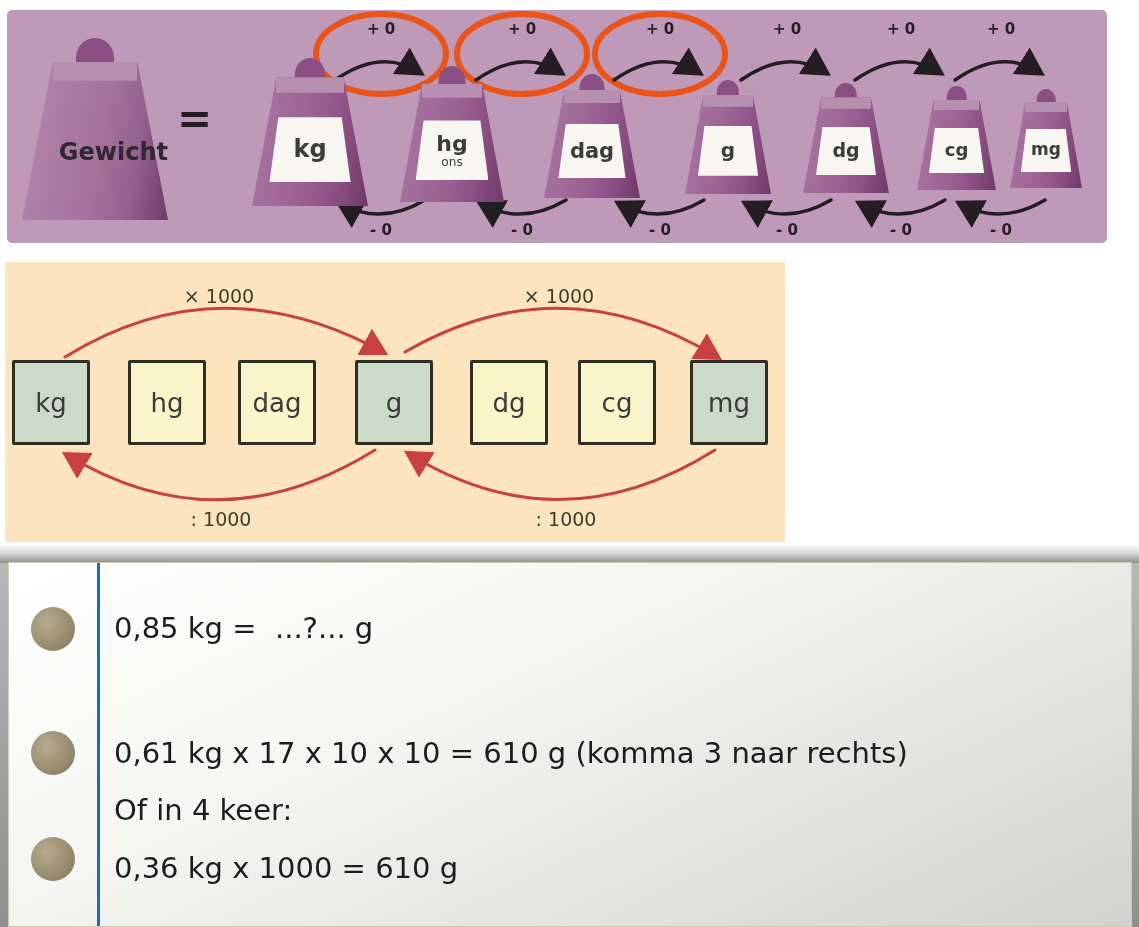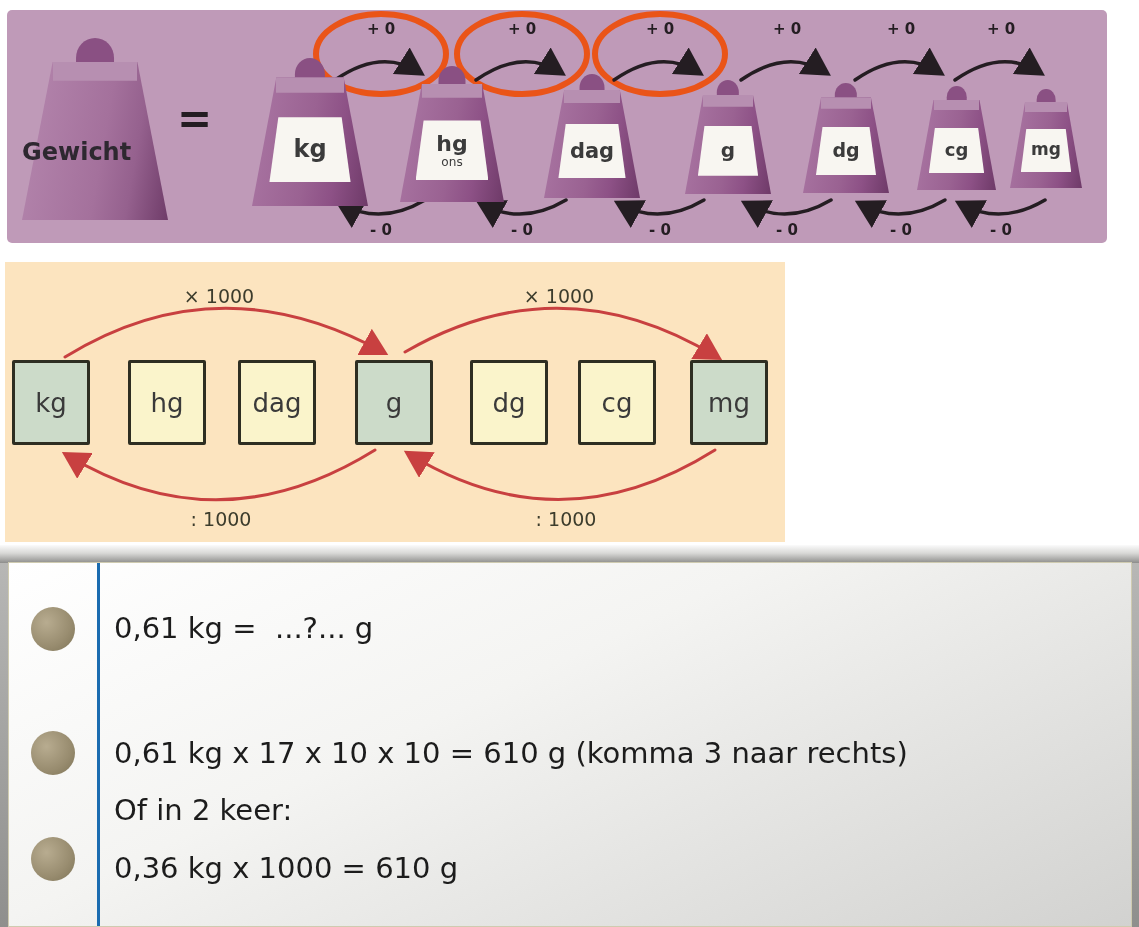--- a/index.html
+++ b/index.html
@@ -37,21 +37,21 @@
     font-weight:bold; color:#3b3b3b; line-height:1.05;
   }
   .w-sub { font-size:0.55em; font-weight:400; }
 
   .big-weight { left:15px; top:28px; width:146px; height:182px; }
   .big-weight .w-body {
     background:linear-gradient(100deg,#b astray 0%);
     background:linear-gradient(100deg,#b587ae 0%,#a4719c 55%,#95618e 75%,#6f3c69 100%);
   }
   .big-label {
-    position:absolute; left:0; right:0; top:55%; text-align:left;
+    position:absolute; left:0; right:0; top:55%; text-align:right;
     font-weight:bold; font-size:24px; color:#2e2830;
   }
   .equals {
     position:absolute; left:170px; top:84px; font-size:42px; font-weight:900; color:#241d22;
   }
 
   .step-label {
     position:absolute; transform:translateX(-50%);
     font-size:15px; font-weight:bold; color:#241d22; white-space:pre;
   }
@@ -254,18 +254,18 @@
     </div>
 </div>
 
 <div class="notebook">
   <div class="nb-topband"></div>
   <div class="nb-paper">
     <div class="nb-hole" style="top:44px"></div>
     <div class="nb-hole" style="top:168px"></div>
     <div class="nb-hole" style="top:274px"></div>
     <div class="nb-margin-line"></div>
-    <div class="nb-line" style="top:48px">0,61 kg =  ...?... g</div>
+    <div class="nb-line" style="top:48px">0,85 kg =  ...?... g</div>
     <div class="nb-line" style="top:173px">0,61 kg x 17 x 10 x 10 = 610 g (komma 3 naar rechts)</div>
-    <div class="nb-line" style="top:230px">Of in 2 keer:</div>
+    <div class="nb-line" style="top:230px">Of in 4 keer:</div>
     <div class="nb-line" style="top:288px">0,36 kg x 1000 = 610 g</div>
   </div>
 </div>
 
 </body></html>

